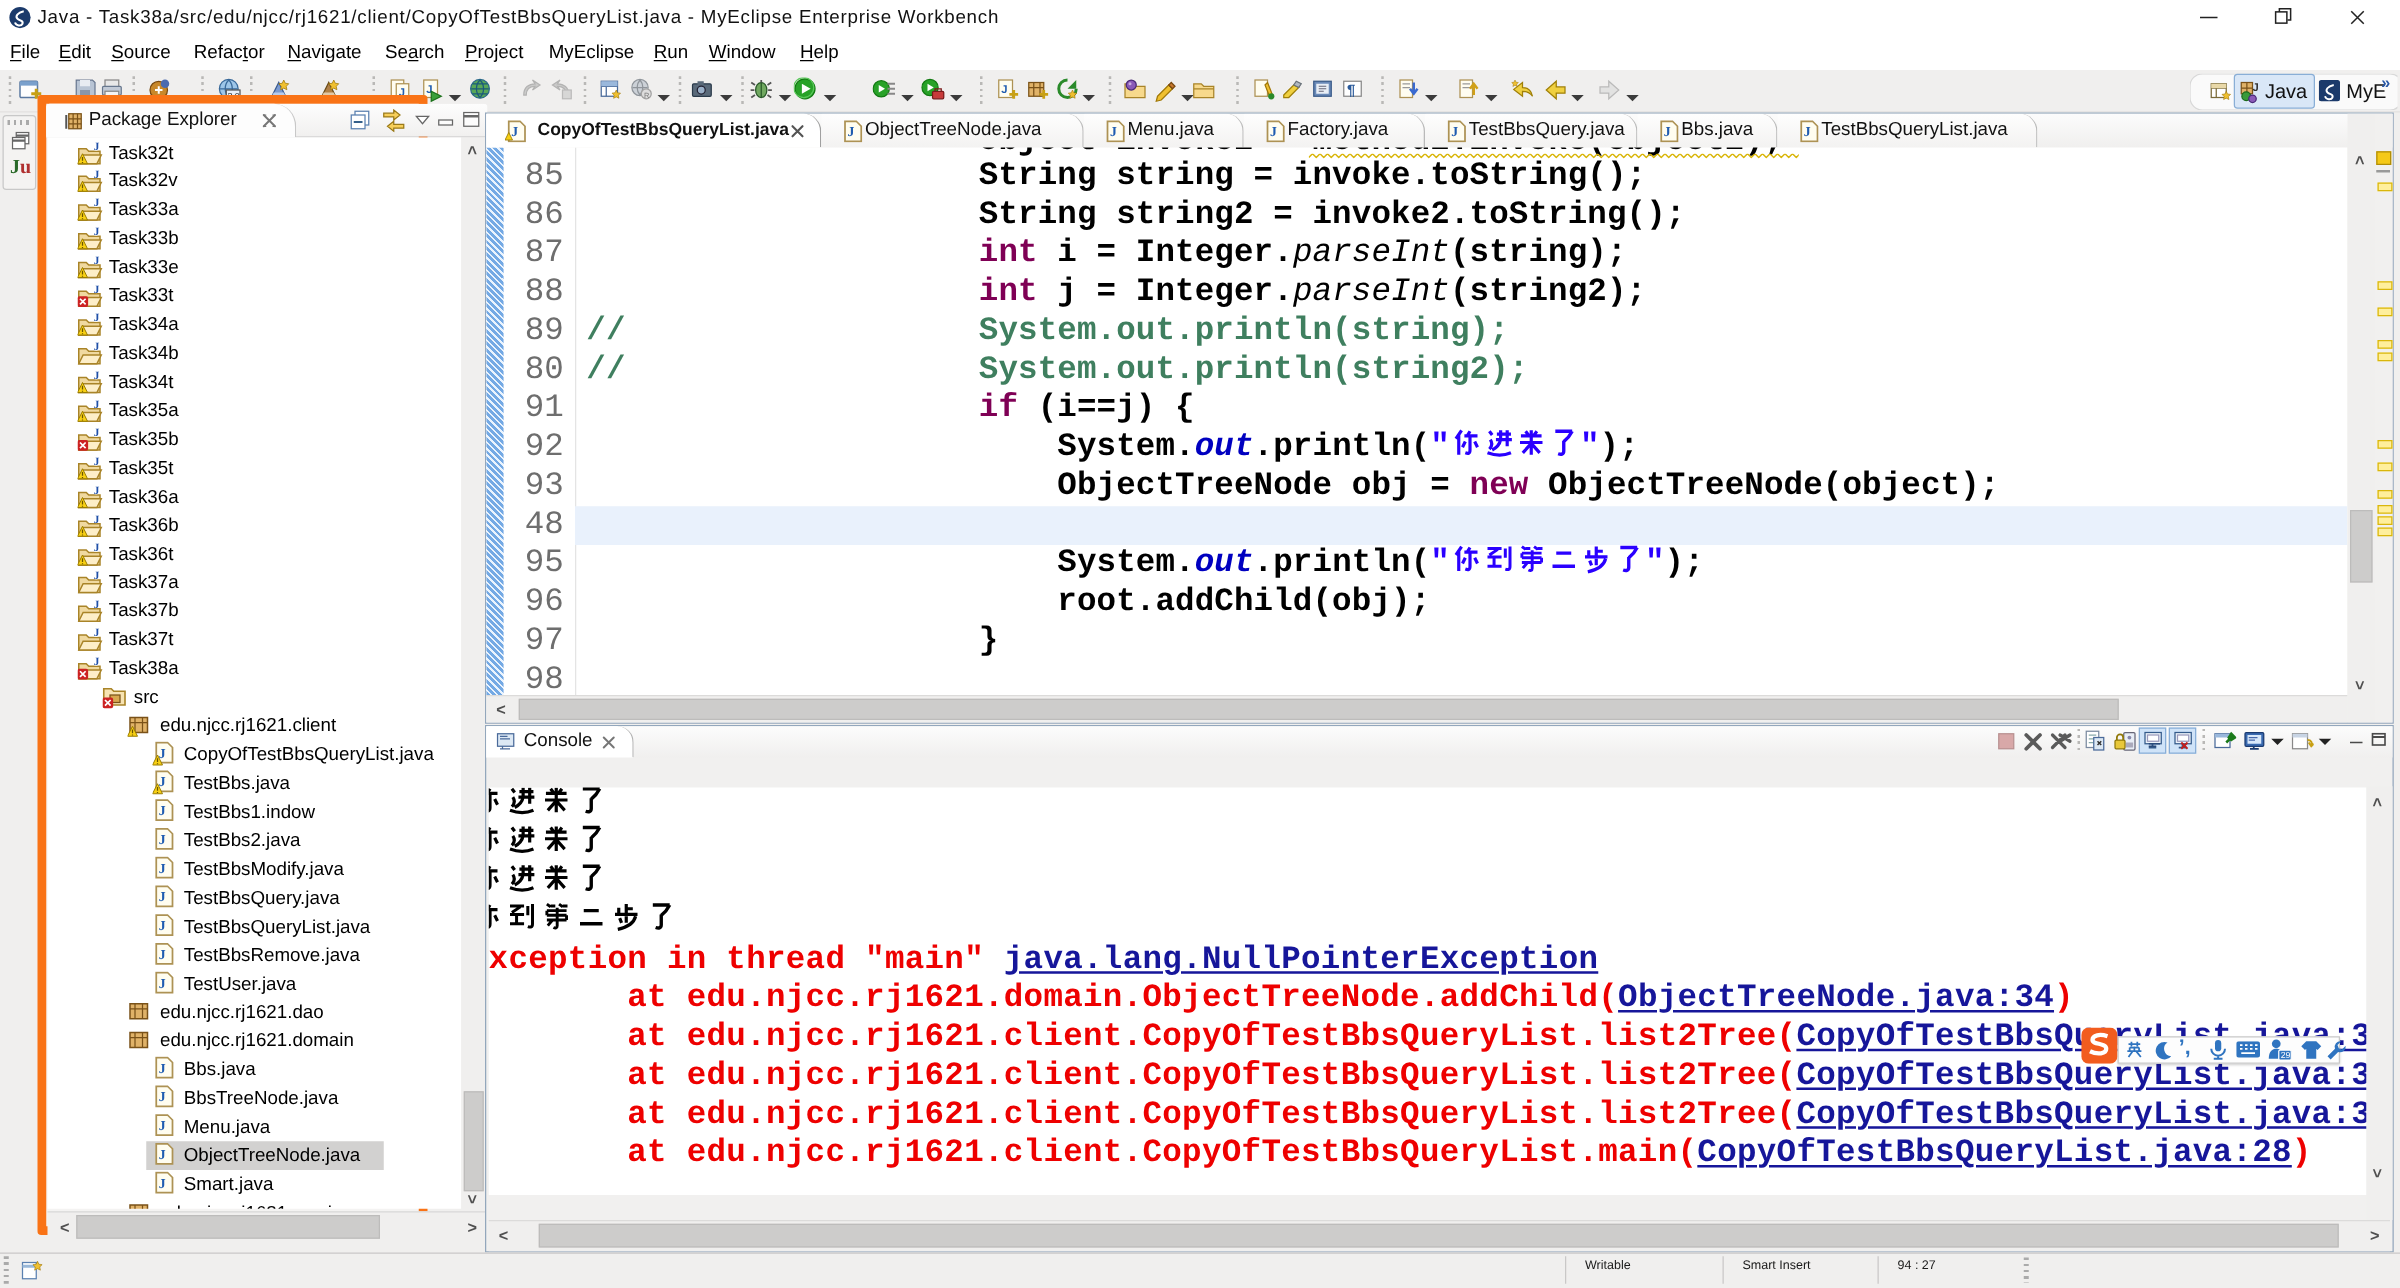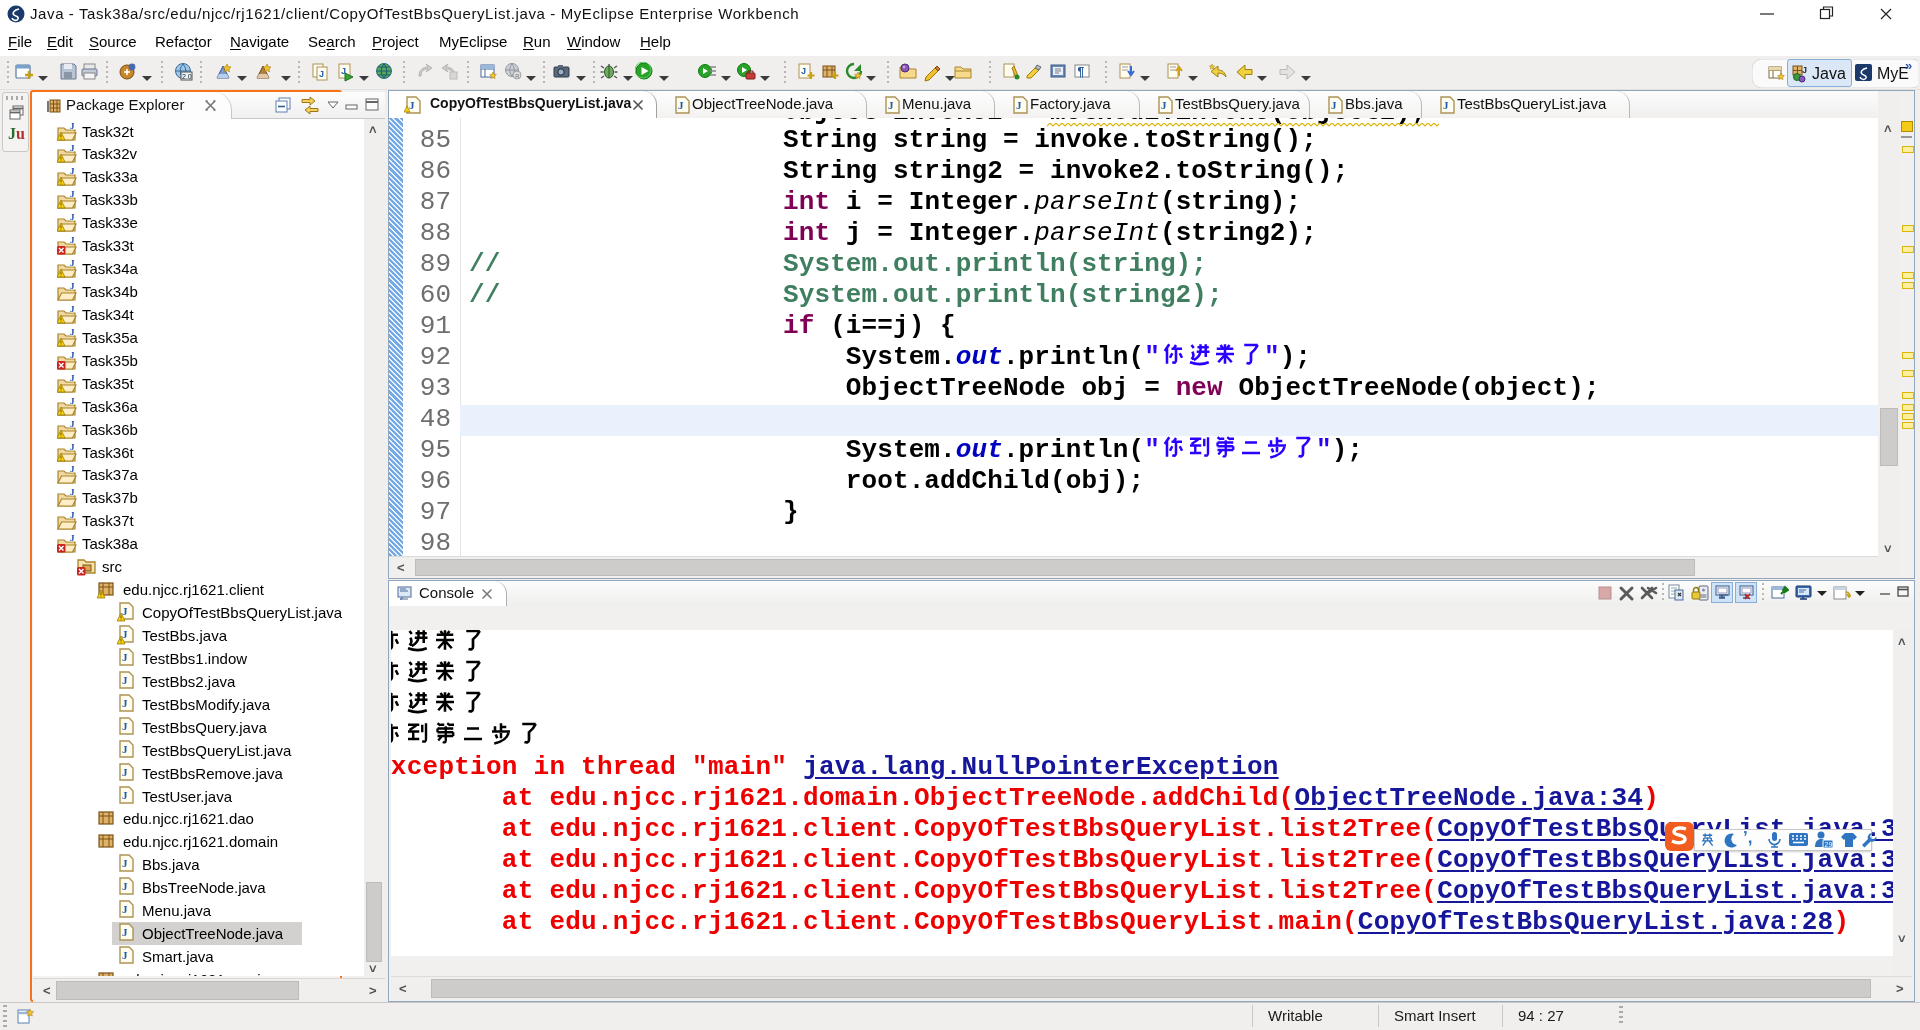--- a/index.html
+++ b/index.html
@@ -4,23 +4,23 @@
 html,body{width:1920px;height:1030px;overflow:hidden;background:#f0efee;font-family:"Liberation Sans",sans-serif}
 .ab{position:absolute}
 #titlebar{left:0;top:0;width:1920px;height:28px;background:#fff;color:#111;font-size:15px}
 #menubar{left:0;top:28px;width:1920px;height:28px;background:#fff;color:#000;font-size:15px}
 .mi{position:absolute;top:5px}
 .mi u{text-underline-offset:2px}
 #toolbar{left:0;top:56px;width:1920px;height:34px;background:#f0efee;border-bottom:1px solid #e2e1e0}
 .tsep{position:absolute;top:5px;width:3px;height:24px;background-image:repeating-linear-gradient(180deg,#b9b8b6 0 2px,transparent 2px 5px);background-size:2px 100%;background-repeat:no-repeat;background-position:center}
 .dd{position:absolute;width:0;height:0;border-left:5px solid transparent;border-right:5px solid transparent;border-top:5px solid #3b3b3b;top:20px}
 .ticon{position:absolute;top:6px;width:20px;height:20px}
-#statusbar{left:0;top:1002px;width:1920px;height:28px;background:#f0efee;font-size:15px;color:#1a1a1a}
+#statusbar{left:0;top:1002px;width:1920px;height:28px;background:#f0efee;font-size:10px;color:#1a1a1a}
 .ssep{position:absolute;top:3px;width:1px;height:22px;background:#c9c8c7}
-#pexp{left:30px;top:90px;width:312px;height:912px;background:#f4f3f2;border:2px solid #f97316;border-radius:3px}
+#pexp{left:30px;top:76px;width:312px;height:912px;background:#f4f3f2;border:7px solid #f97316;border-radius:3px}
 #pxhead{position:absolute;left:0;top:0;width:353px;height:27px;background:linear-gradient(#fdfdfd,#f1f0ef);border-bottom:1px solid #c8c8c8;border-radius:3px 3px 0 0}
 #pxtab{position:absolute;left:0;top:0;width:200px;height:27px;background:#fdfdfd;border-right:1px solid #c8c8c8;border-radius:3px 18px 0 0;font-size:15px;color:#111}
 #pxtree{position:absolute;left:1px;top:27px;width:331px;height:857px;background:#fff;overflow:hidden;font-size:15px;color:#000}
 .ti{position:absolute;height:23px;line-height:23px;white-space:nowrap}
 .tsel{background:#d2d1d0}
 #editor{left:388px;top:90px;width:1527px;height:489px;background:#f1f0ef;border:1px solid #93a7bc}
 #etabs{position:absolute;left:0;top:0;width:1525px;height:27px;background:linear-gradient(#fcfcfc,#f0efee)}
 .etab{position:absolute;top:0;height:27px;font-size:15px;color:#111;background:linear-gradient(#fefefe,#f3f2f1);border-right:1px solid #b9b9b9;border-radius:1px 14px 0 0}
 .etaba{background:#fff;font-weight:bold;border-right:1px solid #a0a0a0}
 .etaba span{font-size:14px}
@@ -706,21 +706,21 @@
 <div class="lnum" style="top:6.5px">85</div>
 <div class="cl" style="top:6.5px"><span>                    String string = invoke.toString();</span></div>
 <div class="lnum" style="top:37.5px">86</div>
 <div class="cl" style="top:37.5px"><span>                    String string2 = invoke2.toString();</span></div>
 <div class="lnum" style="top:68.5px">87</div>
 <div class="cl" style="top:68.5px"><span>                    <span class="kw">int</span> i = Integer.<span class="smeth">parseInt</span>(string);</span></div>
 <div class="lnum" style="top:99.5px">88</div>
 <div class="cl" style="top:99.5px"><span>                    <span class="kw">int</span> j = Integer.<span class="smeth">parseInt</span>(string2);</span></div>
 <div class="lnum" style="top:130.5px">89</div>
 <div class="cl" style="top:130.5px"><span class="cmt">//                  System.out.println(string);</span></div>
-<div class="lnum" style="top:161.5px">60</div>
+<div class="lnum" style="top:161.5px">80</div>
 <div class="cl" style="top:161.5px"><span class="cmt">//                  System.out.println(string2);</span></div>
 <div class="lnum" style="top:192.5px">91</div>
 <div class="cl" style="top:192.5px"><span>                    <span class="kw">if</span> (i==j) {</span></div>
 <div class="lnum" style="top:223.5px">92</div>
 <div class="cl" style="top:223.5px"><span>                        System.<span class="sfield">out</span>.println(<span class="str">"<svg class="cjk" viewBox="0 0 32 32">
               <use href="#g-ni"></use>
             </svg><svg class="cjk" viewBox="0 0 32 32">
               <use href="#g-jin"></use>
             </svg><svg class="cjk" viewBox="0 0 32 32">
               <use href="#g-lai"></use>

